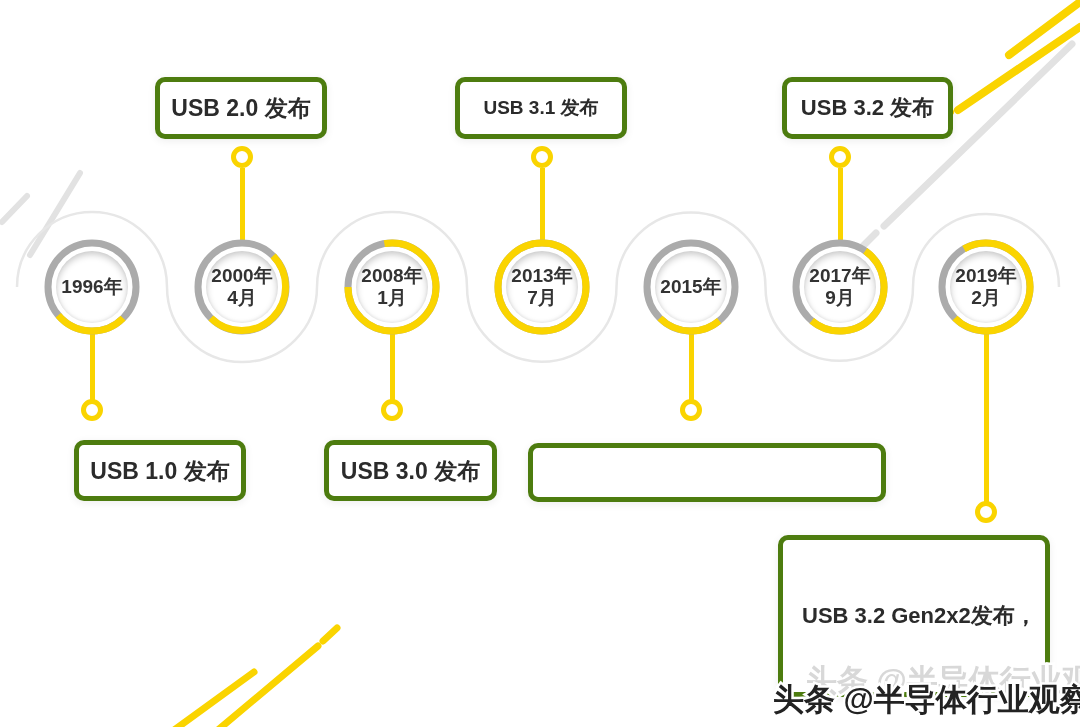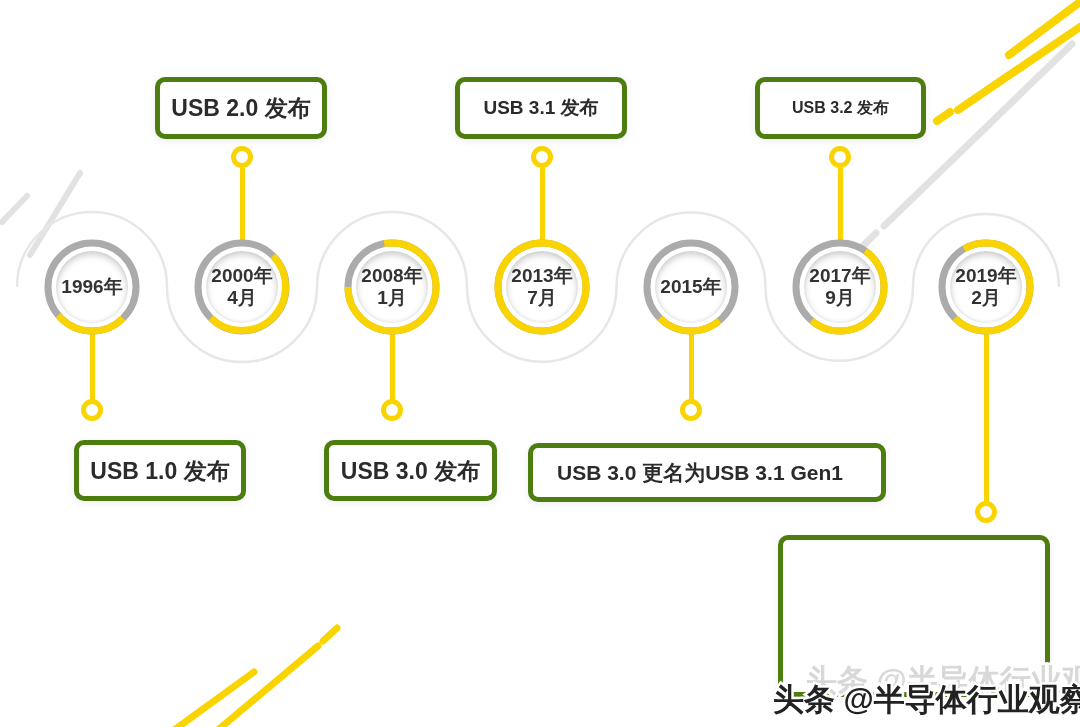--- a/index.html
+++ b/index.html
@@ -136,52 +136,52 @@
         <svg width="100" height="100" viewBox="0 0 100 100">
           <circle cx="50" cy="50" r="44" fill="none" stroke-width="7" style="stroke: var(--gray-ring);"></circle>
           <path d="M 78.28 83.71 A 44 44 0 0 1 18.89 81.11" fill="none" stroke-width="7" style="stroke: var(--yellow);"></path>
         </svg>
         <div class="node-disc"></div>
         <div class="node-date">
           <span>2015年</span>
         </div>
       </div>
       <div class="card left" style="left: 528px; top: 443px; width: 358px; height: 59px; font-size: 21px; line-height: 28px; padding-left: 24px;">
-        <div class="card-line">USB 3.0 更名为USB 3.1 Gen1</div>
       </div>
       <div class="connector-line" style="left: 837.5px; top: 168px; height: 75px;"></div>
       <div class="connector-dot" style="left: 829px; top: 146px;"></div>
       <div class="node" style="left: 790px; top: 237px;">
         <svg width="100" height="100" viewBox="0 0 100 100">
           <circle cx="50" cy="50" r="44" fill="none" stroke-width="7" style="stroke: var(--gray-ring);"></circle>
           <path d="M 75.24 13.96 A 44 44 0 1 1 21.72 83.71" fill="none" stroke-width="7" style="stroke: var(--yellow);"></path>
         </svg>
         <div class="node-disc"></div>
         <div class="node-date">
           <span>2017年</span>
           <span>9月</span>
         </div>
       </div>
-      <div class="card center" style="left: 755px; top: 77px; width: 171px; height: 62px; font-size: 16px; line-height: 30px;">
+      <div class="card center" style="left: 782px; top: 77px; width: 171px; height: 62px; font-size: 22px; line-height: 30px;">
         <div class="card-line">USB 3.2 发布</div>
       </div>
       <div class="connector-line" style="left: 983.5px; top: 331px; height: 171px;"></div>
       <div class="connector-dot" style="left: 975px; top: 501px;"></div>
       <div class="node" style="left: 936px; top: 237px;">
         <svg width="100" height="100" viewBox="0 0 100 100">
           <circle cx="50" cy="50" r="44" fill="none" stroke-width="7" style="stroke: var(--gray-ring);"></circle>
           <path d="M 28.00 11.89 A 44 44 0 1 1 18.89 81.11" fill="none" stroke-width="7" style="stroke: var(--yellow);"></path>
         </svg>
         <div class="node-disc"></div>
         <div class="node-date">
           <span>2019年</span>
           <span>2月</span>
         </div>
       </div>
       <div class="card left" style="left: 778px; top: 535px; width: 272px; height: 162px; font-size: 22px; line-height: 38px; padding-left: 19px;">
+        <div class="card-line">USB 3.2 Gen2x2发布，</div>
       </div>
     </div>
 
   <svg id="watermark-svg" class="layer" width="1080" height="727" viewBox="0 0 1080 727">
     <text id="wm-light" font-weight="bold" paint-order="stroke" stroke="#ffffff" stroke-width="5" style="fill:var(--wm-light)" x="806" y="691" font-size="31">头条 @半导体行业观察</text>
     <text id="wm-dark" font-weight="bold" paint-order="stroke" stroke="#ffffff" stroke-width="5" style="fill:var(--wm-dark)" x="773" y="710" font-size="31">头条 @半导体行业观察</text>
   </svg>
 </div>
 
 </body></html>

